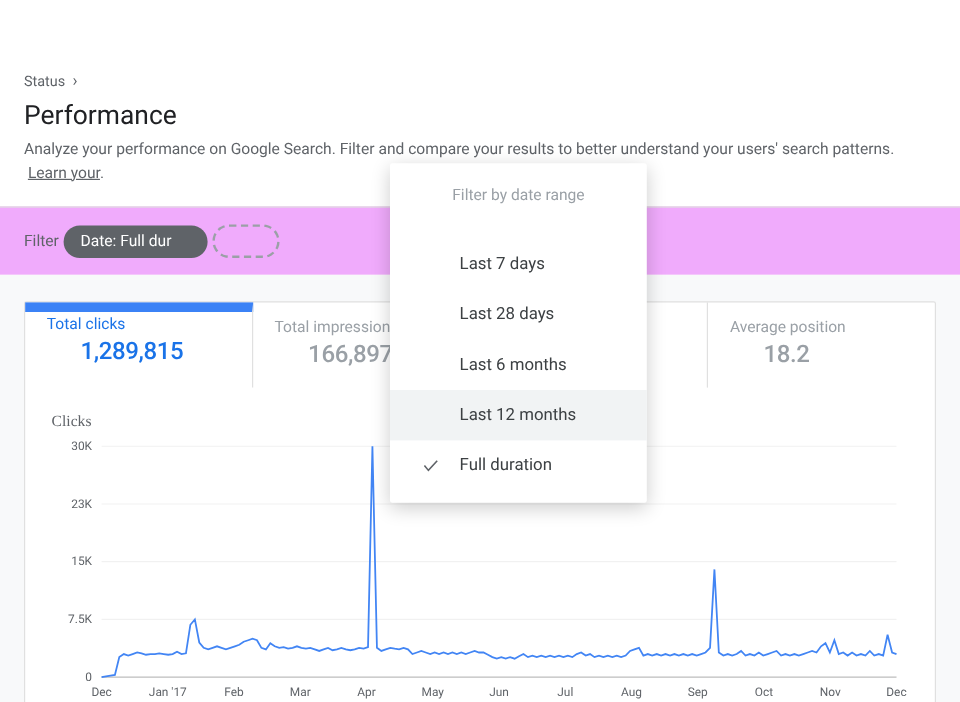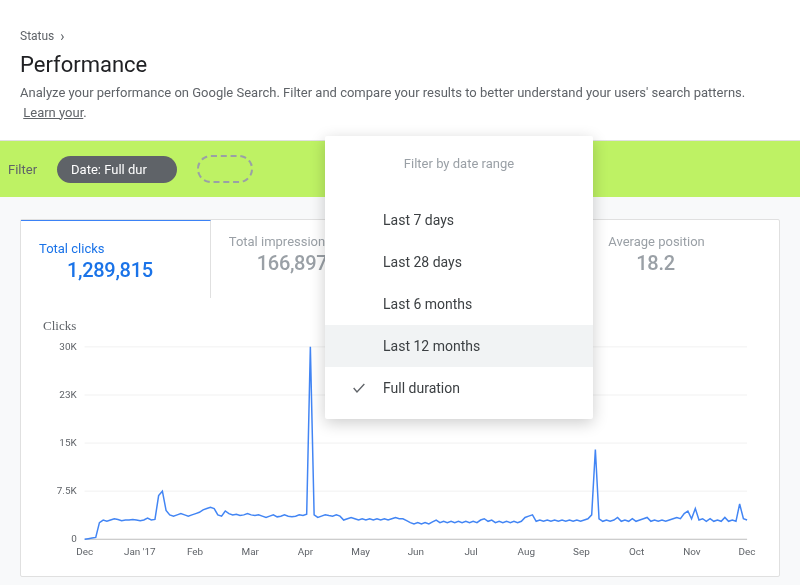--- a/index.html
+++ b/index.html
@@ -1,46 +1,46 @@
 <!DOCTYPE html>
 <html><head>
 <meta charset="utf-8">
 <style>
   * { box-sizing: border-box; margin: 0; padding: 0; font-family: Roboto, Arial, sans-serif; }
   body { width: 800px; height: 585px; background: #fff; color: #202124; position: relative; overflow: hidden; }
-  .header { padding: 28px 20px 18px 20px; }
+  .header { padding: 12px 20px 18px 20px; margin-top: 48px; }
   .breadcrumb { font-size: 12px; color: #5f6368; display: flex; align-items: center; gap: 6px; margin-bottom: 8px; }
   .breadcrumb .chev { font-size: 14px; color: #5f6368; }
   .page-title { font-size: 22px; font-weight: 400; color: #202124; margin-bottom: 6px; }
   .page-desc { font-size: 13px; color: #5f6368; line-height: 1.5; }
   .learn-more { text-decoration: underline; color: #5f6368; cursor: pointer; }
-  .filter-bar { background: #bef264; padding: 14px 8px; display: flex; align-items: center; gap: 20px; border-top: 1px solid #e0e0e0; }
+  .filter-bar { background: #f0abfc; padding: 14px 20px; display: flex; align-items: center; gap: 4px; border-top: 1px solid #e0e0e0; }
   .filter-label { font-size: 13px; color: #5f6368; }
   .chip { display: inline-flex; align-items: center; gap: 8px; background: #5f6368; color: #fff; border-radius: 16px; padding: 6px 14px; font-size: 13px; cursor: pointer; }
   .chip svg { width: 12px; height: 12px; fill: #fff; }
   .chip.partial { padding-right: 30px; }
   .add-chip { width: 56px; height: 28px; border: 2px dashed #9aa0a6; border-radius: 14px; }
   .content { background: #f8f9fa; padding: 22px 20px 20px 20px; flex: 1; }
   .card { background: #fff; border: 1px solid #e0e0e0; border-radius: 2px; }
   .metric-tabs { display: flex; }
   .metric-tab { flex: 1; padding: 14px 18px 16px 18px; border-right: 1px solid #e0e0e0; cursor: pointer; }
   .metric-tab:last-child { border-right: none; }
-  .metric-tab.active { border-top: 1px solid #3b82f6; padding-top: 20px; }
+  .metric-tab.active { border-top: 8px solid #3b82f6; padding-top: 3px; }
   .metric-tab.active .metric-label { color: #1a73e8; }
   .metric-tab.active .metric-value { color: #1a73e8; }
   .metric-label { font-size: 13px; color: #9aa0a6; margin-bottom: 2px; }
   .metric-value { font-size: 20px; font-weight: 500; color: #9aa0a6; letter-spacing: -0.3px; margin-left: 28px; }
   .chart-area { padding: 20px 22px 14px 22px; }
   .chart-title { font-size: 13px; color: #5f6368; margin-bottom: 8px; font-family: Liberation Serif, serif; }
   svg.chart { width: 100%; height: 220px; display: block; }
   .axis-label { font-size: 10px; fill: #5f6368; }
   .gridline { stroke: #f1f1f1; stroke-width: 1; }
   .baseline { stroke: #bdbdbd; stroke-width: 1; }
   .line-path { stroke: #4285f4; stroke-width: 1.5; fill: none; }
-  .dropdown { position: absolute; left: 325px; top: 136px; width: 268px; background: #fff; border-radius: 2px; box-shadow: 0 4px 16px rgba(0,0,0,0.2); z-index: 50; padding-bottom: 10px; }
+  .dropdown { position: absolute; left: 325px; top: 136px; width: 214px; background: #fff; border-radius: 2px; box-shadow: 0 4px 16px rgba(0,0,0,0.2); z-index: 50; padding-bottom: 10px; }
   .dropdown-header { text-align: center; font-size: 13px; color: #9aa0a6; padding: 20px 0 28px 0; }
   .dropdown-item { display: flex; align-items: center; font-size: 14px; color: #3c4043; padding: 11px 16px 11px 24px; cursor: pointer; }
   .dropdown-item.hovered { background: #f1f3f4; }
   .dropdown-item.selected .check { opacity: 1; }
   .check { width: 20px; height: 20px; margin-right: 14px; opacity: 0; display: flex; align-items: center; justify-content: center; }
   .check svg { width: 16px; height: 16px; stroke: #5f6368; stroke-width: 2; fill: none; }
 </style>
 </head>
 <body>
 

